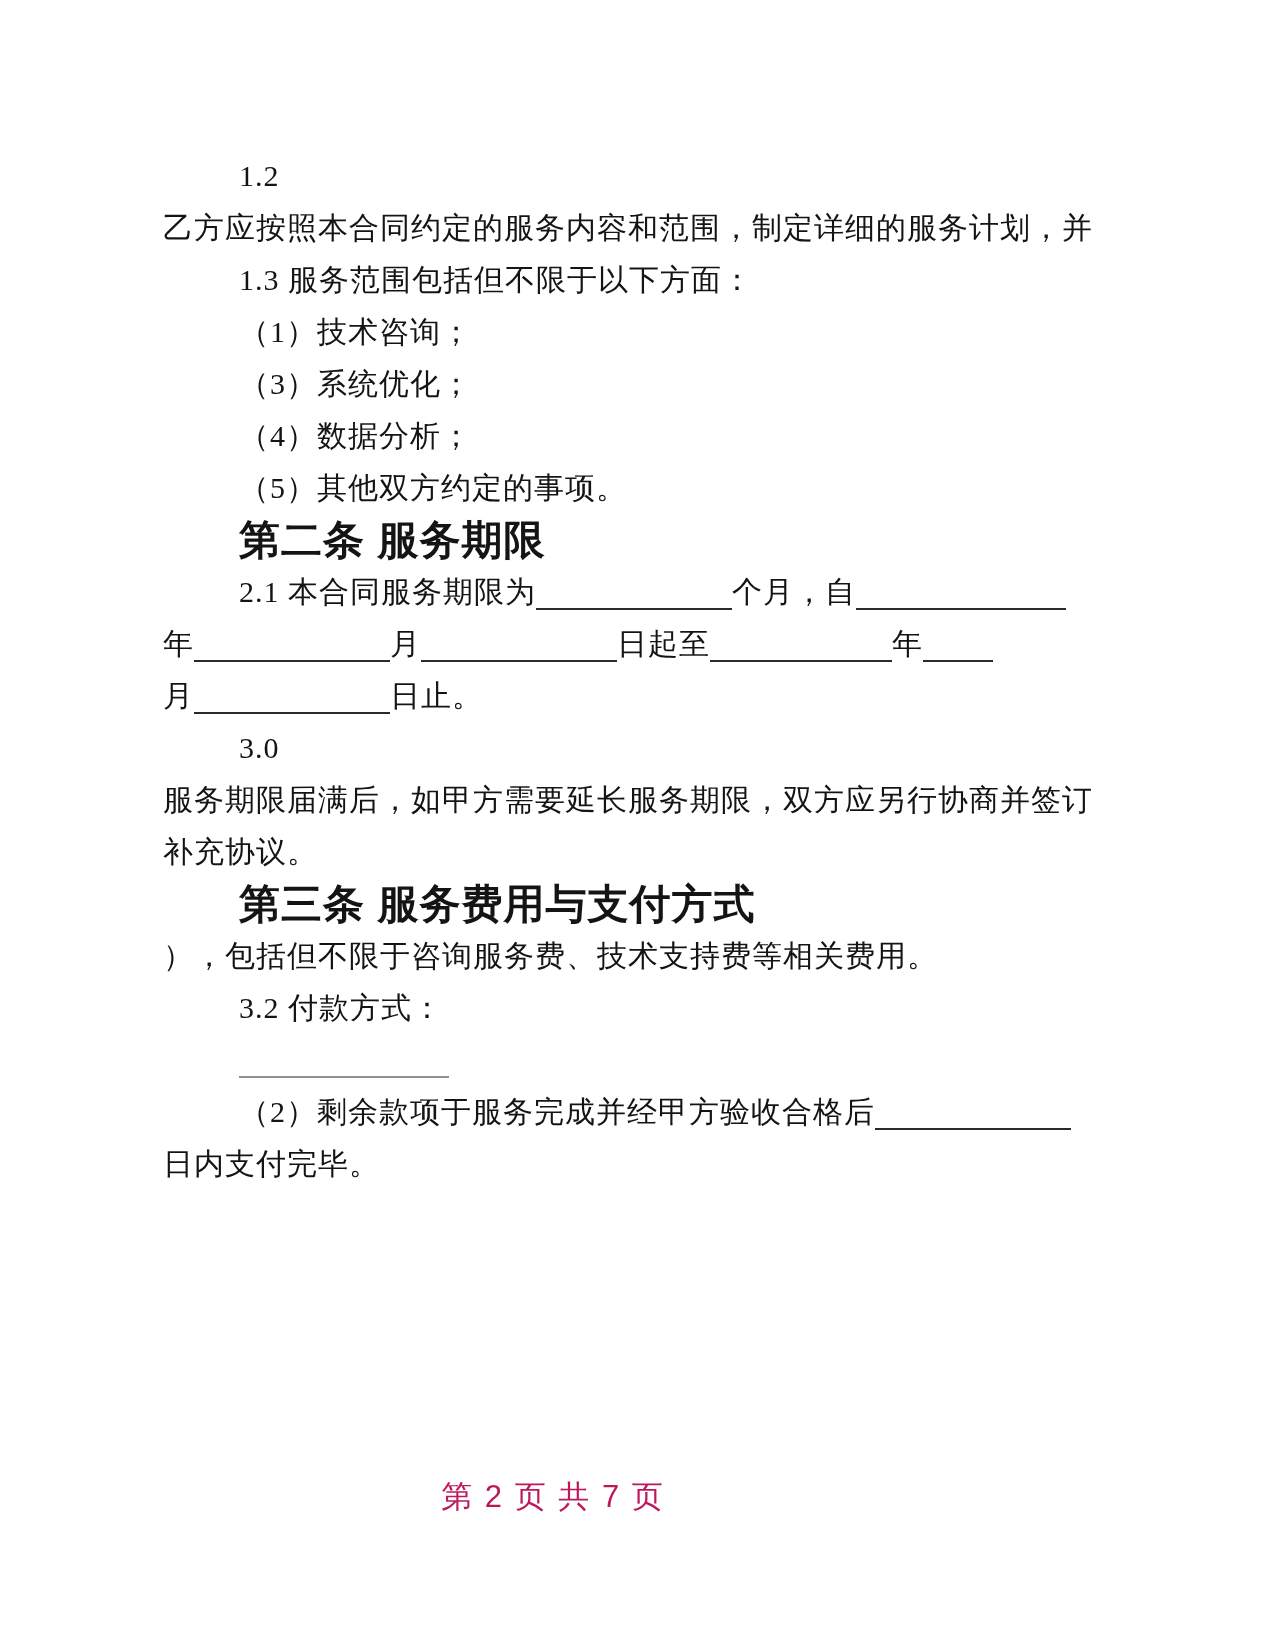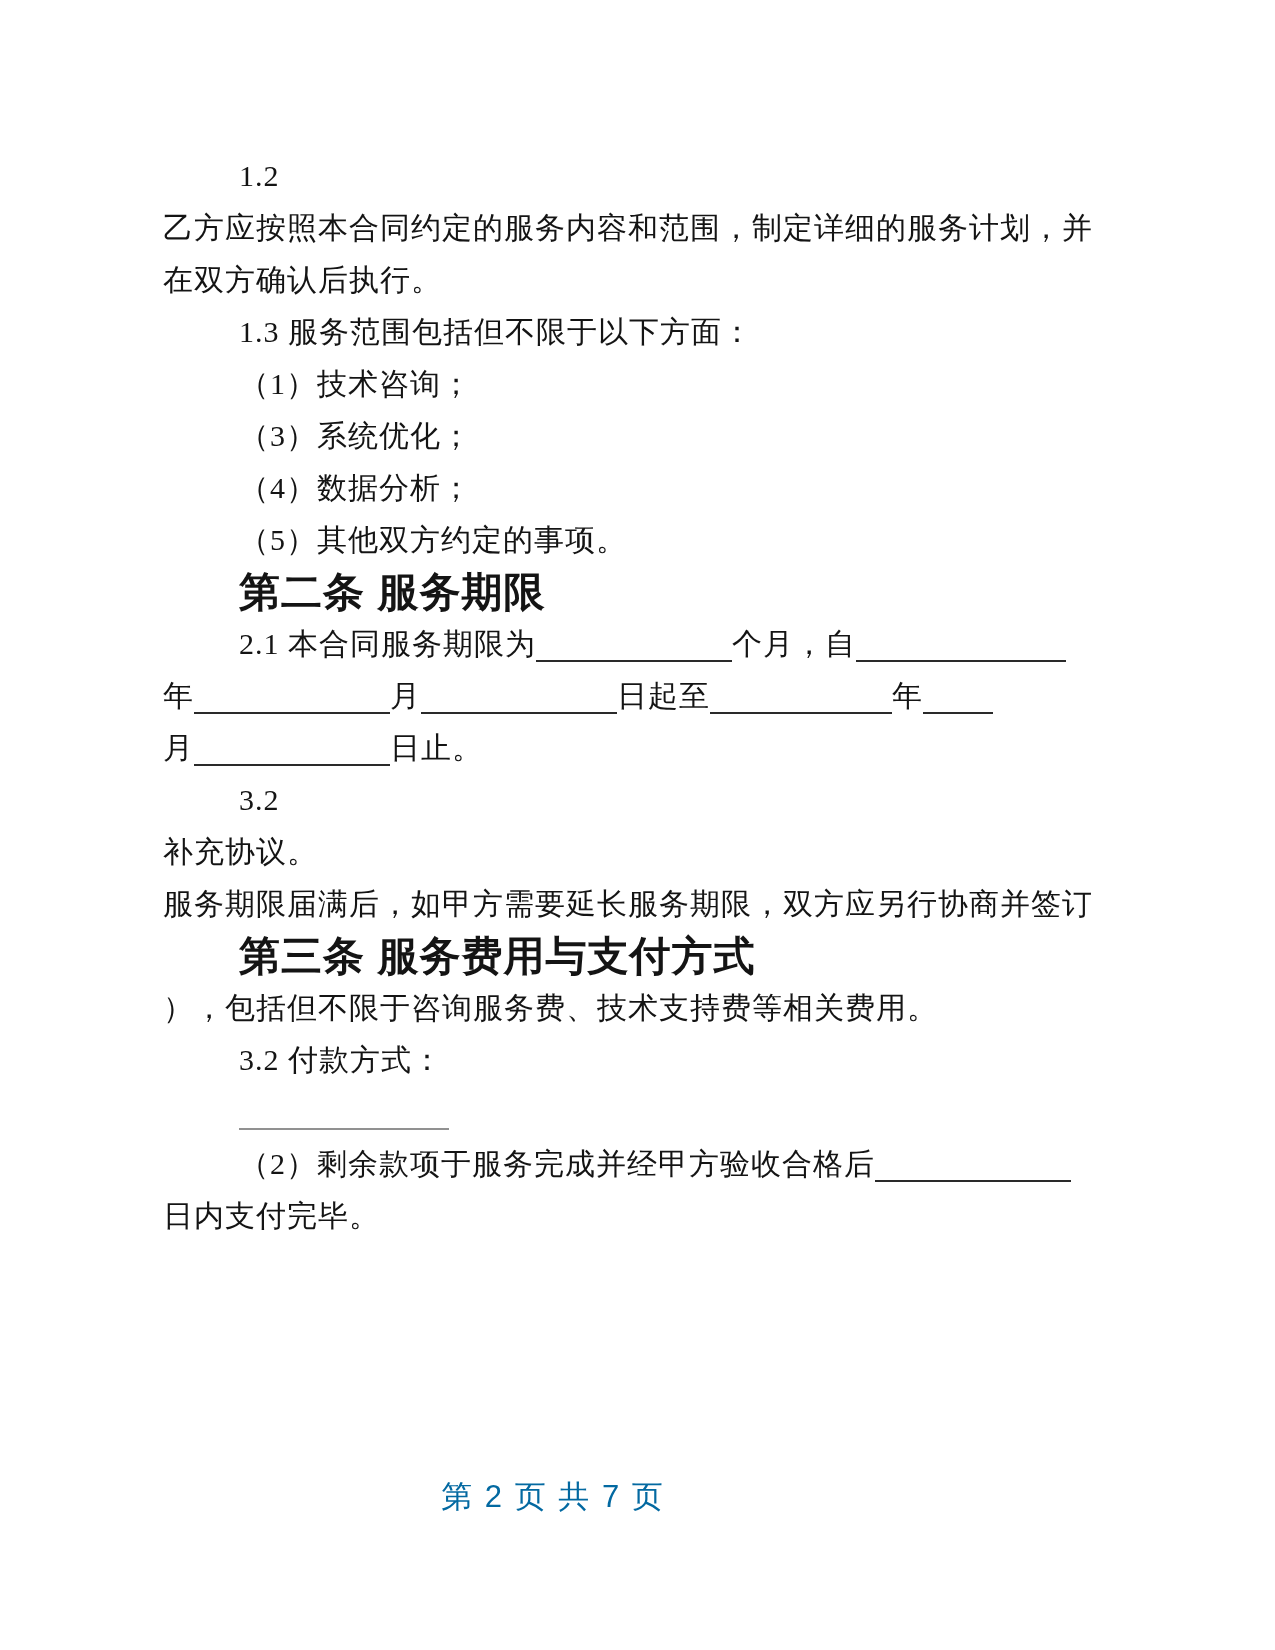--- a/index.html
+++ b/index.html
@@ -55,46 +55,45 @@
     border-bottom-color: #919191;
   }
   .footer {
     position: absolute;
     left: 0;
     top: 1476px;
     width: 1106px;
     text-align: center;
     font-family: "Liberation Sans", sans-serif;
     font-size: 31px;
-    color: #0369a1;
+    color: #be185d;
     letter-spacing: 2px;
   }
 </style>
 </head>
 <body>
 
 <div class="page">
 
   <div class="doc">
 
   <div class="line indent"><span class="text-run">1.2</span></div>
       <div class="line flush"><span class="text-run">乙方应按照本合同约定的服务内容和范围，制定详细的服务计划，并</span></div>
-      <div class="line flush"><span class="text-run">在双方确认后执行。</span></div>
       <div class="line indent"><span class="text-run">1.3 服务范围包括但不限于以下方面：</span></div>
       <div class="line indent"><span class="text-run">（1）技术咨询；</span></div>
       <div class="line indent"><span class="text-run">（3）系统优化；</span></div>
       <div class="line indent"><span class="text-run">（4）数据分析；</span></div>
       <div class="line indent"><span class="text-run">（5）其他双方约定的事项。</span></div>
       <div class="line indent heading"><span class="text-run">第二条 服务期限</span></div>
       <div class="line indent"><span class="text-run">2.1 本合同服务期限为</span><span class="blank-field" style="width: 196px;"></span><span class="text-run">个月，自</span><span class="blank-field" style="width: 210px;"></span></div>
       <div class="line flush"><span class="text-run">年</span><span class="blank-field" style="width: 196px;"></span><span class="text-run">月</span><span class="blank-field" style="width: 196px;"></span><span class="text-run">日起至</span><span class="blank-field" style="width: 182px;"></span><span class="text-run">年</span><span class="blank-field" style="width: 70px;"></span></div>
       <div class="line flush"><span class="text-run">月</span><span class="blank-field" style="width: 196px;"></span><span class="text-run">日止。</span></div>
-      <div class="line indent"><span class="text-run">3.2</span></div>
+      <div class="line indent"><span class="text-run">3.0</span></div>
+      <div class="line flush"><span class="text-run">服务期限届满后，如甲方需要延长服务期限，双方应另行协商并签订</span></div>
       <div class="line flush"><span class="text-run">补充协议。</span></div>
-      <div class="line flush"><span class="text-run">服务期限届满后，如甲方需要延长服务期限，双方应另行协商并签订</span></div>
       <div class="line indent heading"><span class="text-run">第三条 服务费用与支付方式</span></div>
       <div class="line flush"><span class="text-run">），包括但不限于咨询服务费、技术支持费等相关费用。</span></div>
       <div class="line indent"><span class="text-run">3.2 付款方式：</span></div>
       <div class="line indent"><span class="blank-field gray" style="width: 210px;"></span></div>
       <div class="line indent"><span class="text-run">（2）剩余款项于服务完成并经甲方验收合格后</span><span class="blank-field" style="width: 196px;"></span></div>
       <div class="line flush"><span class="text-run">日内支付完毕。</span></div>
     </div>
 
   <div class="footer">第 2 页 共 7 页</div>
 

